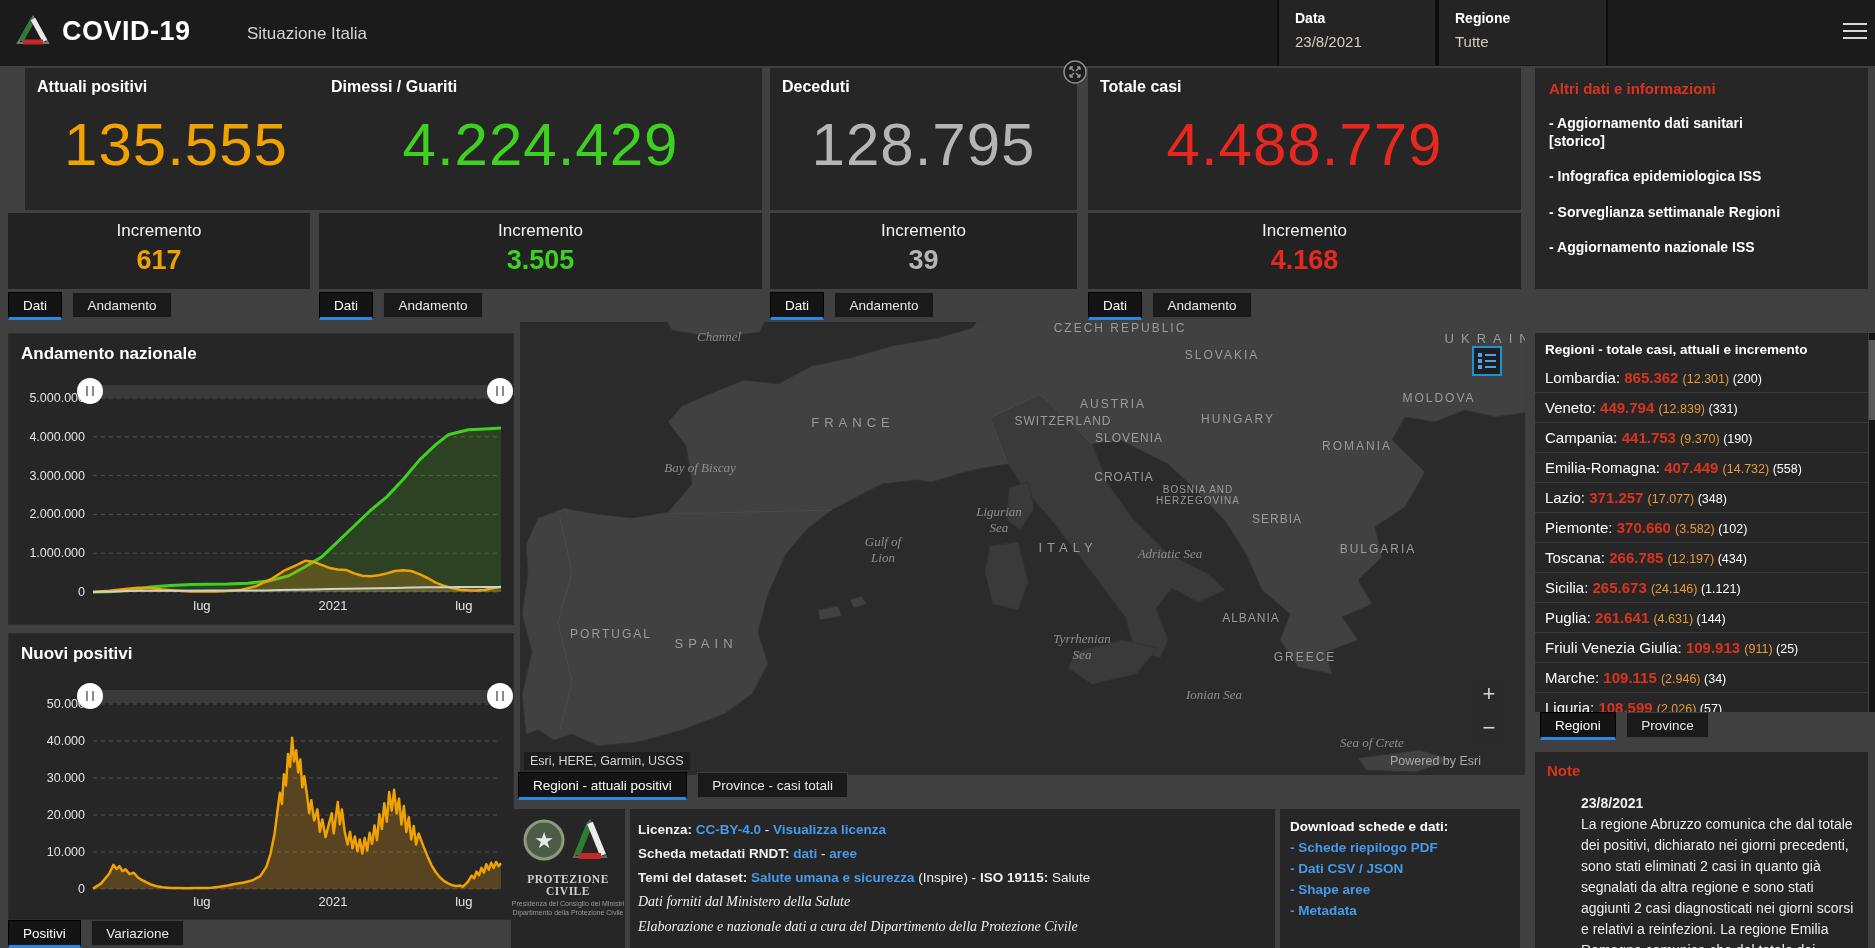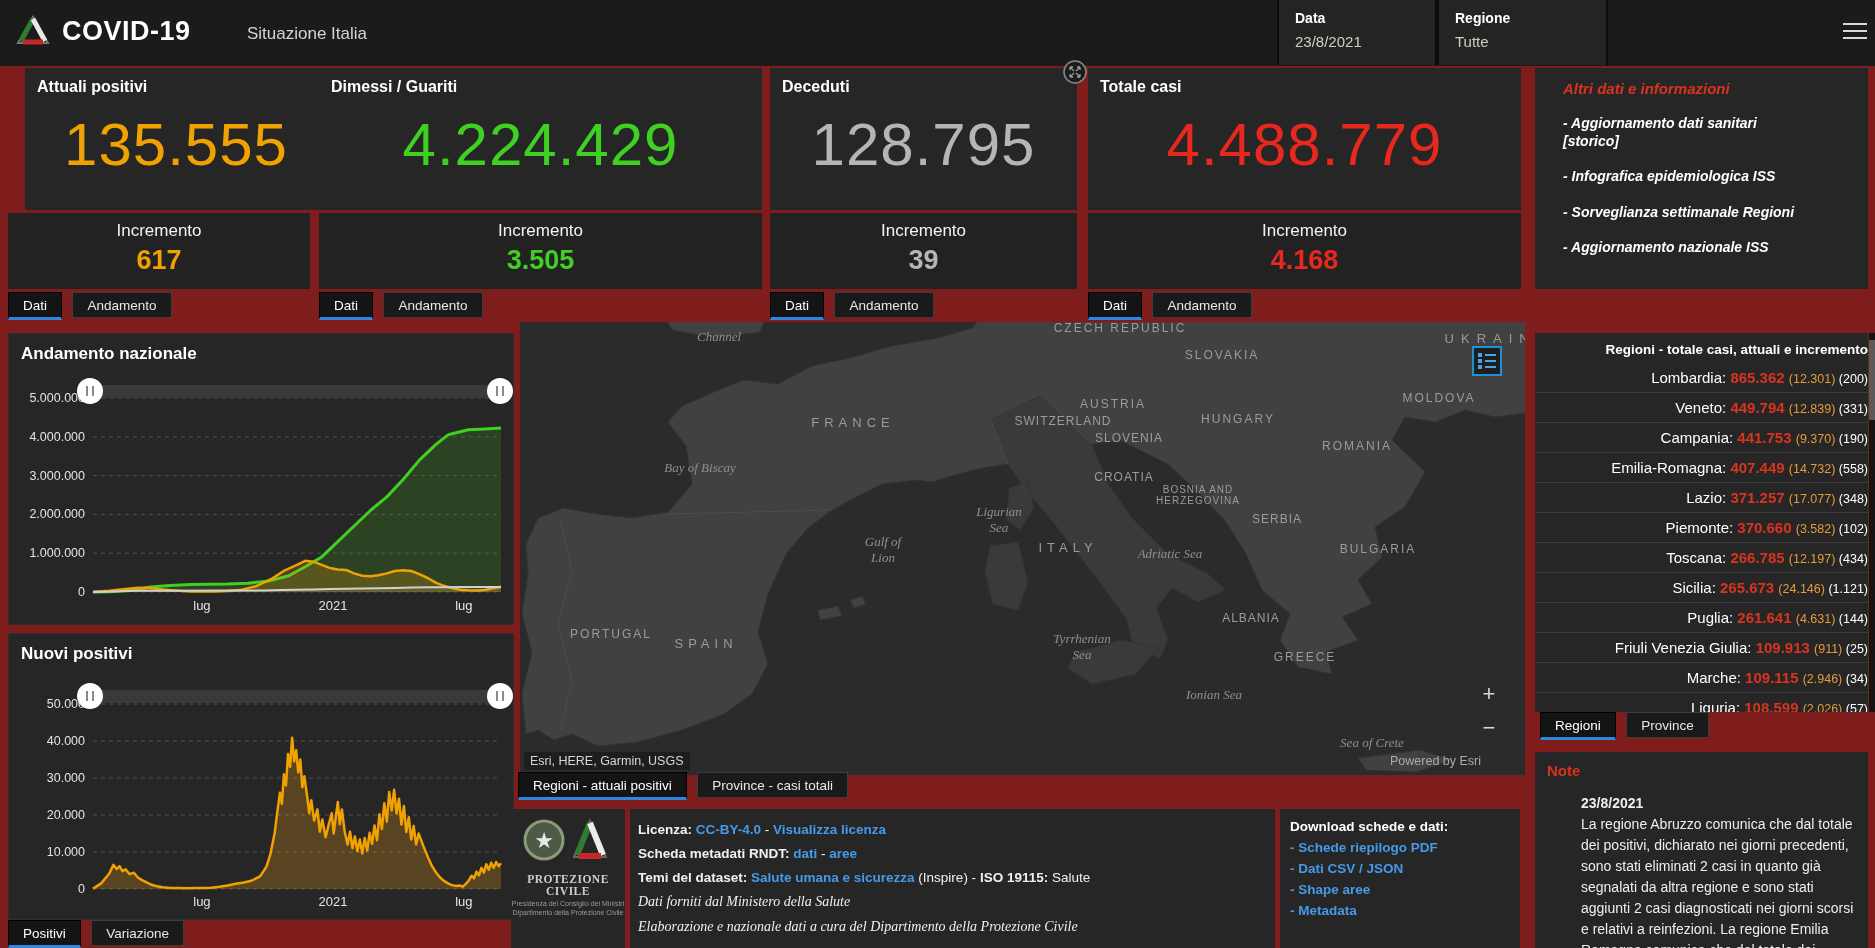--- a/index.html
+++ b/index.html
@@ -1,16 +1,16 @@
 <!DOCTYPE html>
 <html><head>
 <meta charset="utf-8">
 <style>
   html,body{margin:0;padding:0;background:#000;}
-  #root{position:relative;width:1875px;height:948px;background:#7f1d1d;overflow:hidden;
+  #root{position:relative;width:1875px;height:948px;background:#404040;overflow:hidden;
         font-family:"Liberation Sans",sans-serif;color:#fff;}
   .abs{position:absolute;}
   
   #header{left:0;top:0;width:1875px;height:66px;background:#1b1b1b;}
   #hdr-title{left:62px;top:16px;font-size:27px;font-weight:bold;letter-spacing:.5px;}
   #hdr-sub{left:247px;top:24px;font-size:17px;color:#d4d4d4;}
   .hdr-cell{top:0;height:65px;background:#242424;border-left:2px solid #0c0c0c;border-right:2px solid #0c0c0c;
             padding:10px 0 0 16px;box-sizing:border-box;}
   .hdr-cell .lab{font-size:14px;font-weight:bold;color:#fff;}
   .hdr-cell .val{font-size:15px;color:#d3cdc0;margin-top:7px;}
@@ -23,24 +23,24 @@
   .card-bot{top:213px;background:#222;box-sizing:border-box;height:76px;text-align:center;padding-top:8px;}
   .card-bot .ilab{font-size:17px;color:#f2f2f2;}
   .card-bot .ival{font-size:27px;font-weight:bold;margin-top:4px;}
   
   .tabrow{height:30px;white-space:nowrap;}
   .tab{display:inline-block;padding:5px 14px 4px 14px;font-size:13.5px;color:#e8e8e8;background:#1a1a1a;
        border:1px solid #3d3d3d;margin-right:6px;cursor:pointer;vertical-align:top;}
   .tab.active{background:#141414;border:1px solid #000;border-bottom:3px solid #2e86de;color:#fff;}
   
   .panel{background:#262626;box-sizing:border-box;}
-  #otherinfo{left:1535px;top:68px;width:333px;height:221px;padding:12px 28px;font-style:italic;}
+  #otherinfo{left:1535px;top:68px;width:333px;height:221px;padding:12px 14px;}
   #otherinfo .ptitle{font-size:15px;font-weight:bold;color:#d9331f;}
   .oi-link{font-size:14px;font-weight:bold;color:#fff;margin-top:17px;white-space:pre-line;cursor:pointer;line-height:1.3;}
-  #regions{left:1535px;top:333px;width:333px;height:379px;overflow:hidden;padding:0;text-align:right;}
+  #regions{left:1535px;top:333px;width:333px;height:379px;overflow:hidden;padding:0;}
   #regions .ptitle{font-size:13.5px;font-weight:bold;color:#fff;padding:9px 0 0 10px;}
   .r-row{height:29px;line-height:29px;padding-left:10px;border-bottom:1px solid #3a3a3a;font-size:15px;
          white-space:nowrap;cursor:pointer;}
   .r-name{color:#fff;}
   .r-total{color:#d8341f;font-weight:bold;}
   .r-cur{color:#e59b3b;font-size:12.5px;}
   .r-inc{color:#fff;font-size:12.5px;}
   #note{left:1535px;top:752px;width:333px;height:196px;overflow:hidden;padding:10px 10px 0 12px;}
   #note .ptitle{font-size:15px;font-weight:bold;color:#d9331f;}
   #note-body{margin:14px 0 0 34px;width:282px;font-size:14px;line-height:21px;color:#eee;}

